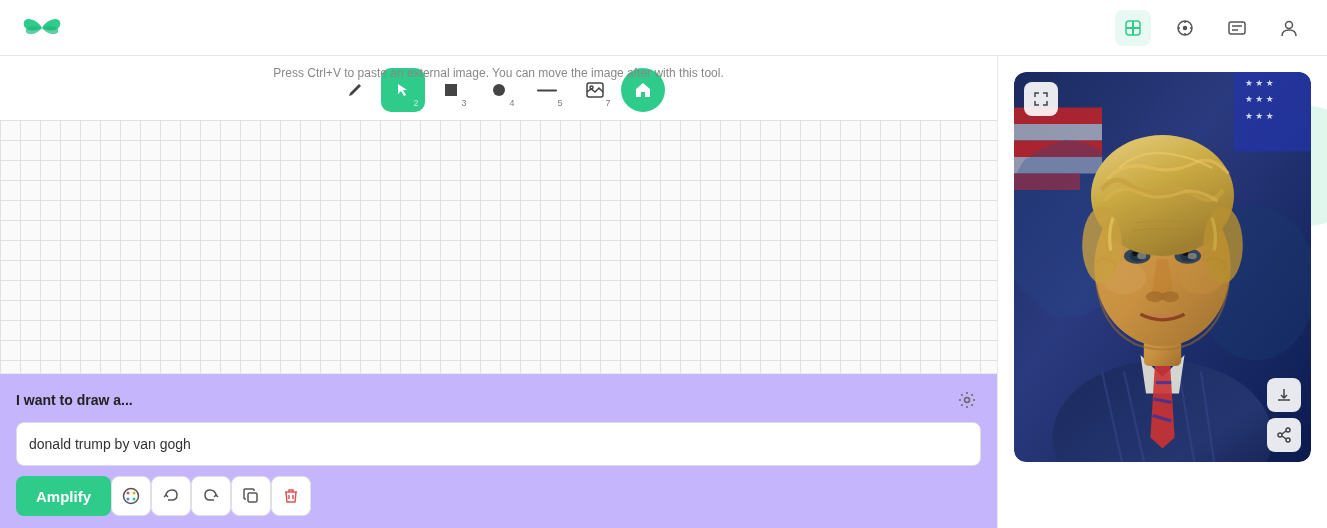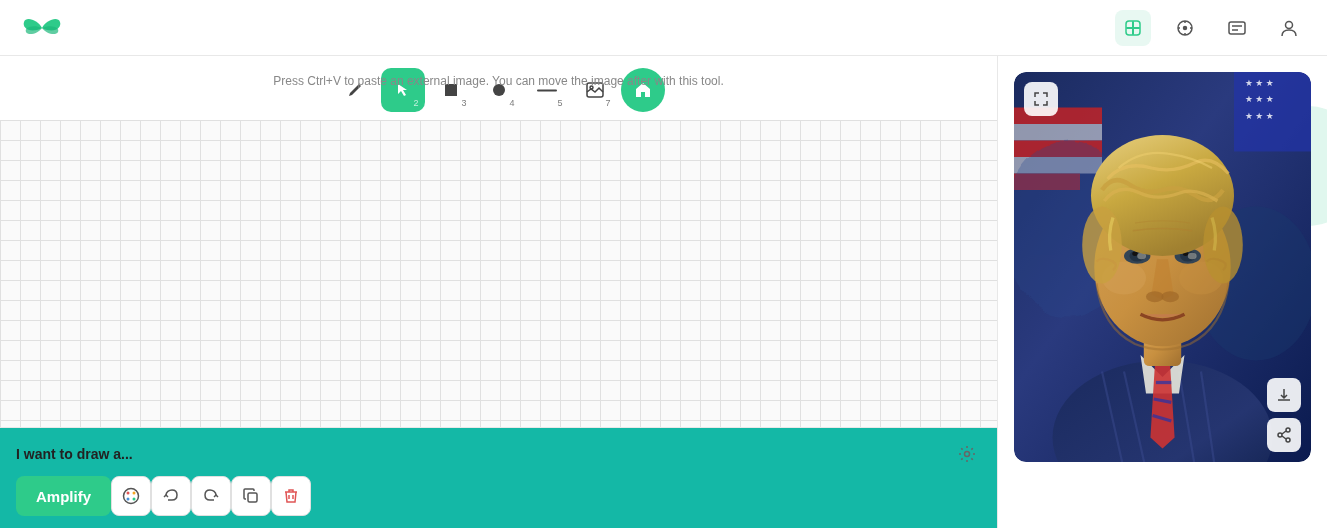--- a/index.html
+++ b/index.html
@@ -75,33 +75,33 @@
       flex: 1;
       position: relative;
       background-image:
         linear-gradient(to right, #e0e0e0 1px, transparent 1px),
         linear-gradient(to bottom, #e0e0e0 1px, transparent 1px);
       background-size: 20px 20px;
       background-color: #fafafa;
     }
     .canvas-hint {
       position: absolute;
-      top: 8px;
+      top: 0;
       left: 0; right: 0;
       text-align: center;
       padding: 10px;
       font-size: 12px;
       color: #888;
     }
 
     
     .prompt-panel {
       padding: 12px 16px;
       border-top: 1px solid #e8e8e8;
-      background: #14b8a6;
+      background: #c4b5fd;
     }
     .prompt-label-row {
       display: flex;
       align-items: center;
       justify-content: space-between;
       margin-bottom: 8px;
     }
     .prompt-label {
       font-size: 14px;
       font-weight: 600;
@@ -361,20 +361,23 @@
 
     <div class="prompt-panel">
       <div class="prompt-label-row">
         <span class="prompt-label">I want to draw a...</span>
         <button class="prompt-settings-btn" title="Settings">
           <svg width="18" height="18" viewBox="0 0 18 18" fill="none" stroke="currentColor" stroke-width="1.5">
             <circle cx="9" cy="9" r="2.5"></circle>
             <path d="M9 1v2M9 15v2M1 9h2M15 9h2M3.22 3.22l1.41 1.41M13.36 13.36l1.41 1.41M3.22 14.78l1.41-1.41M13.36 4.64l1.41-1.41"></path>
           </svg>
         </button>
+      </div>
+      <div class="prompt-input-row">
+        <input class="prompt-input" type="text" value="donald trump by van gogh" placeholder="Describe what you want to draw..." style="">
       </div>
       <div class="prompt-actions">
         <button class="amplify-btn">Amplify</button>
         <button class="action-btn" title="Palette">
           <svg width="18" height="18" viewBox="0 0 18 18" fill="none">
             <circle cx="9" cy="9" r="7.5" stroke="#555" stroke-width="1.5"></circle>
             <circle cx="6" cy="6" r="1.5" fill="#e05555"></circle>
             <circle cx="12" cy="6" r="1.5" fill="#f5a623"></circle>
             <circle cx="12" cy="12" r="1.5" fill="#2ecb8a"></circle>
             <circle cx="6" cy="12" r="1.5" fill="#4a90d9"></circle>

